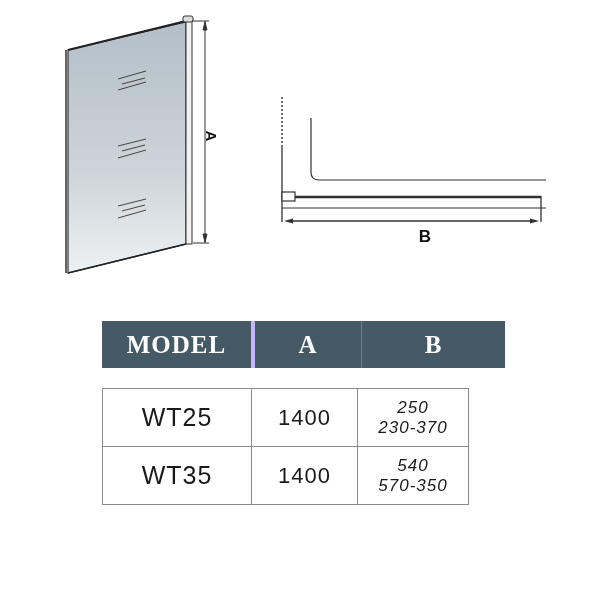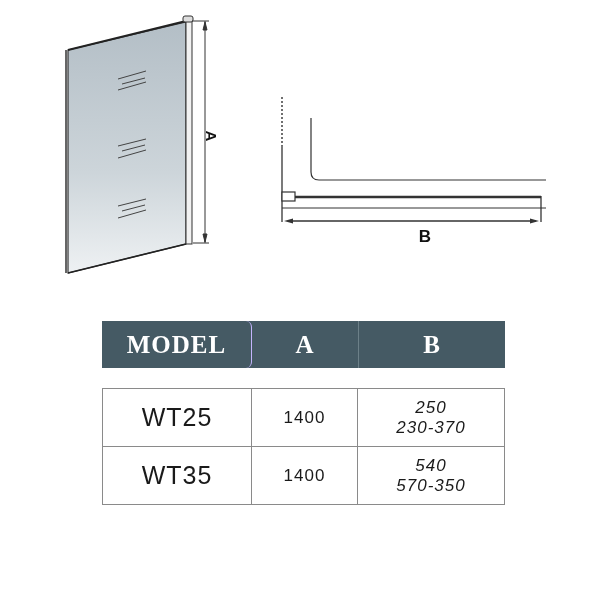--- a/index.html
+++ b/index.html
@@ -1,27 +1,27 @@
 <!DOCTYPE html>
 <html><head>
 <meta charset="utf-8">
 <style>
   html, body { margin:0; padding:0; background:#ffffff; }
   body { width:600px; height:600px; position:relative; overflow:hidden; font-family:"Liberation Sans", sans-serif; }
   .drawing { position:absolute; left:0; top:0; width:600px; height:300px; }
   .hdr { position:absolute; left:102px; top:321px; width:403px; height:47px; background:#455a64; display:flex; }
   .hdr .cell { height:100%; display:flex; align-items:center; justify-content:center; color:#ffffff;
     font-family:"Liberation Serif", "DejaVu Serif", serif; font-weight:bold; font-size:25px; letter-spacing:1px; }
-  .hdr .c1 { width:149px; border-right:1px solid #c4b5fd;border-radius:6px; }
+  .hdr .c1 { width:149px; border-right:4px solid #c4b5fd; }
   .hdr .c2 { width:106px; border-right:1px solid #6c8088; }
   .hdr .c3 { flex:1; }
-  .tbl { position:absolute; left:102px; top:388px; width:403px; border-collapse:collapse; }
+  .tbl { position:absolute; left:102px; top:388px; width:367px; border-collapse:collapse; }
   .tbl td { border:1px solid #8a8a8a; height:57px; padding:0; text-align:center; vertical-align:middle; color:#1a1a1a; }
   .tbl td.m { width:148px; font-size:25px; letter-spacing:1px; }
-  .tbl td.a { width:105px; font-size:17px; letter-spacing:1px; }
+  .tbl td.a { width:105px; font-size:22px; letter-spacing:1px; }
   .tbl td.b { font-size:17px; line-height:20px; letter-spacing:1px;font-style:italic; }
   .tbl td.b span { display:block; }
 </style>
 </head>
 <body>
 
 <svg class="drawing" viewBox="0 0 600 300" width="600" height="300">
   <defs>
     <linearGradient id="glass" x1="0" y1="0" x2="0" y2="1">
       <stop offset="0" stop-color="#b3bec6"></stop>

